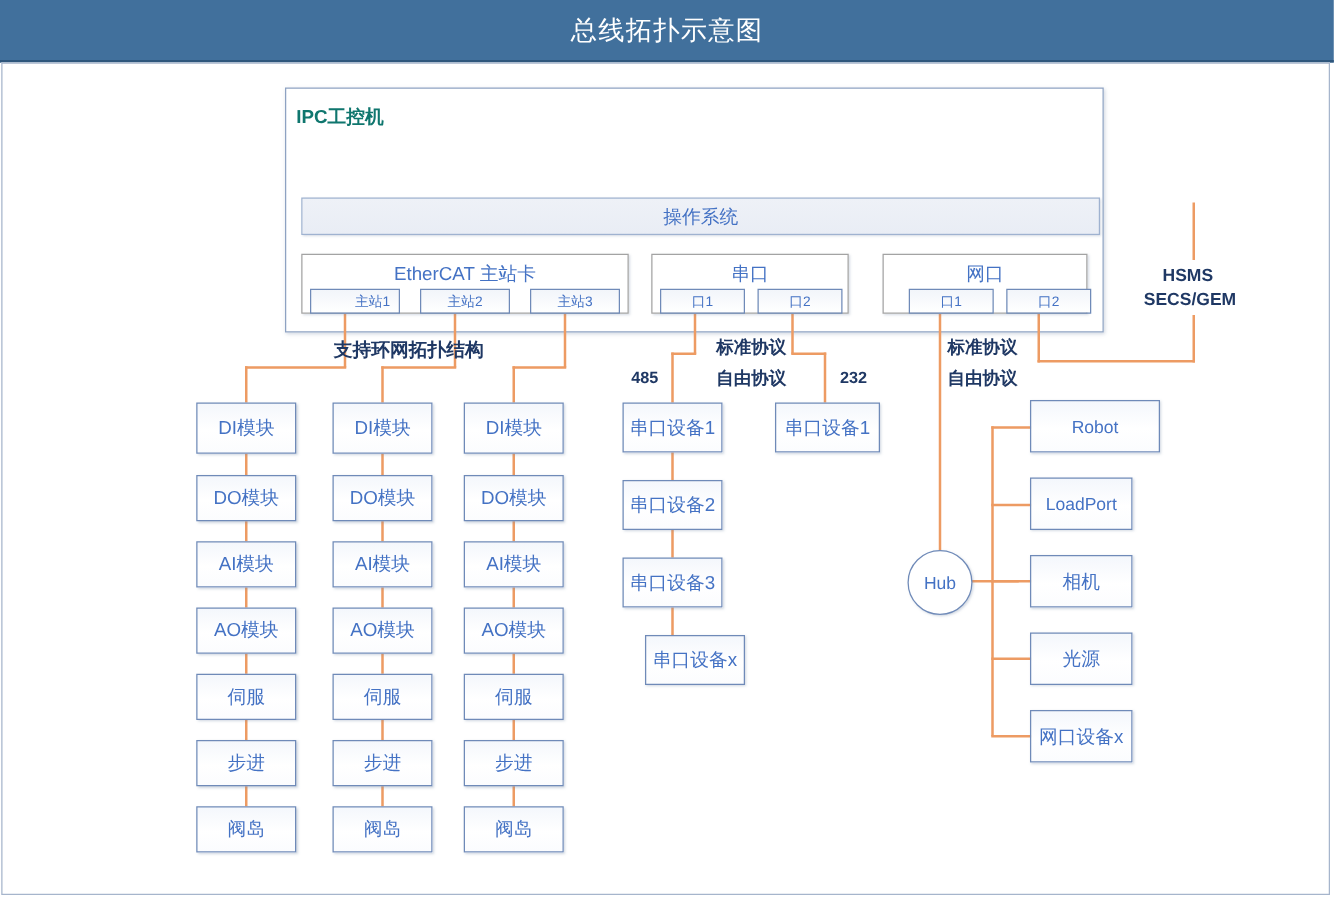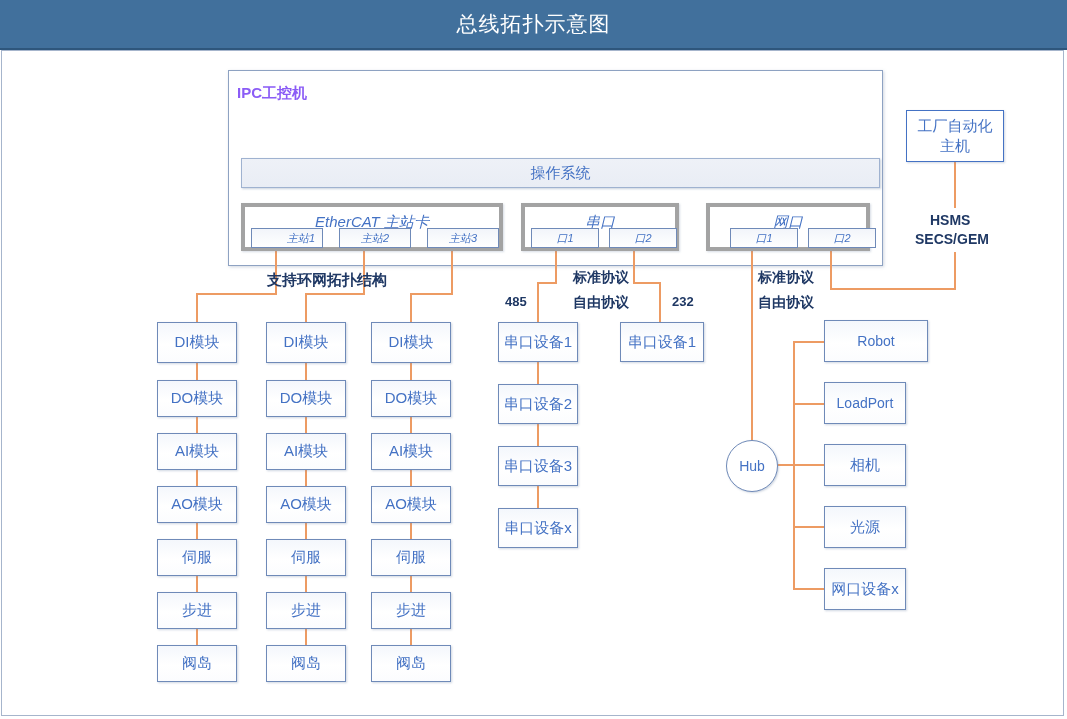--- a/index.html
+++ b/index.html
@@ -45,39 +45,38 @@
 
   
   .ipc{
     position:absolute;left:228px;top:70px;width:655px;height:196px;
     border:1px solid #8ea2c2;background:#ffffff;box-sizing:border-box;
     box-shadow:1px 1px 3px rgba(120,140,170,.35);
     z-index:2;
   }
   .ipc-title{
     position:absolute;left:237px;top:84px;
-    font-size:15px;font-weight:bold;color:#8b5cf6;z-index:6;
+    font-size:15px;font-weight:bold;color:#0f766e;z-index:6;
   }
   .swbar{
     position:absolute;box-sizing:border-box;
     border:1px solid #9fb2d0;
     background:linear-gradient(180deg,#eef1f7 0%,#e9edf5 100%);
     color:#4472c4;font-size:15px;
     display:flex;align-items:center;justify-content:center;
     box-shadow:1px 1px 2px rgba(120,140,170,.4);
     z-index:6;
   }
 
   
   .portcard{
     position:absolute;box-sizing:border-box;
-    border:4px solid #a3a3a3;background:#ffffff;
+    border:1px solid #a3a3a3;background:#ffffff;
     z-index:6;
     box-shadow:1px 1px 2px rgba(120,140,170,.3);
-    font-style:italic;
   }
   .portcard .cap{
     position:absolute;left:0;right:0;top:6px;
     text-align:center;color:#4472c4;font-size:15px;
   }
   .port{
     position:absolute;box-sizing:border-box;bottom:-1px;
     height:20px;border:1px solid #6f8ab8;
     background:linear-gradient(180deg,#f2f5fa 0%,#ffffff 100%);
     color:#4472c4;font-size:11px;
@@ -144,26 +143,20 @@
     <div class="port" style="left:6px;width:68px;">口1</div>
     <div class="port" style="left:84px;width:68px;">口2</div>
   </div>
 
   <div class="portcard" style="left:706px;top:203px;width:164px;height:48px;">
     <div class="cap">网口</div>
     <div class="port" style="left:20px;width:68px;">口1</div>
     <div class="port" style="left:98px;width:68px;">口2</div>
   </div>
 
-  <div class="host" style="left:906px;top:110px;width:98px;height:52px;">
-    <div>
-      <div>工厂自动化</div>
-      <div>主机</div>
-    </div>
-  </div>
   <div class="lbl" style="left:930px;top:212px;">HSMS</div>
   <div class="lbl" style="left:915px;top:231px;">SECS/GEM</div>
 
   <div class="ln lnv" style="left:954px;top:162px;height:46px;"></div>
   <div class="ln lnv" style="left:954px;top:252px;height:38px;"></div>
   <div class="ln lnh" style="left:830px;top:288px;width:126px;"></div>
   <div class="ln lnv" style="left:830px;top:251px;height:39px;"></div>
 
   <div class="ln lnv" style="left:275px;top:251px;height:43px;"></div>
   <div class="ln lnh" style="left:196px;top:293px;width:81px;"></div>
@@ -241,21 +234,21 @@
   <div class="box cjk" style="left:371px;top:592px;width:80px;height:37px;">步进</div>
   <div class="box cjk" style="left:371px;top:645px;width:80px;height:37px;">阀岛</div>
 
   <div class="ln lnv" style="left:537px;top:362px;height:22px;"></div>
   <div class="ln lnv" style="left:537px;top:424px;height:22px;"></div>
   <div class="ln lnv" style="left:537px;top:486px;height:22px;"></div>
 
   <div class="box cjk" style="left:498px;top:322px;width:80px;height:40px;">串口设备1</div>
   <div class="box cjk" style="left:498px;top:384px;width:80px;height:40px;">串口设备2</div>
   <div class="box cjk" style="left:498px;top:446px;width:80px;height:40px;">串口设备3</div>
-  <div class="box cjk" style="left:498px;top:508px;width:80px;height:40px;">串口设备x</div>
+  <div class="box cjk" style="left:516px;top:508px;width:80px;height:40px;">串口设备x</div>
 
   <div class="box cjk" style="left:620px;top:322px;width:84px;height:40px;">串口设备1</div>
 
   <div class="hub" style="left:726px;top:440px;">
     <span>Hub</span>
   </div>
 
   <div class="ln lnh" style="left:775px;top:464px;width:40px;"></div>
   <div class="ln lnv" style="left:793px;top:341px;height:248px;"></div>
 

